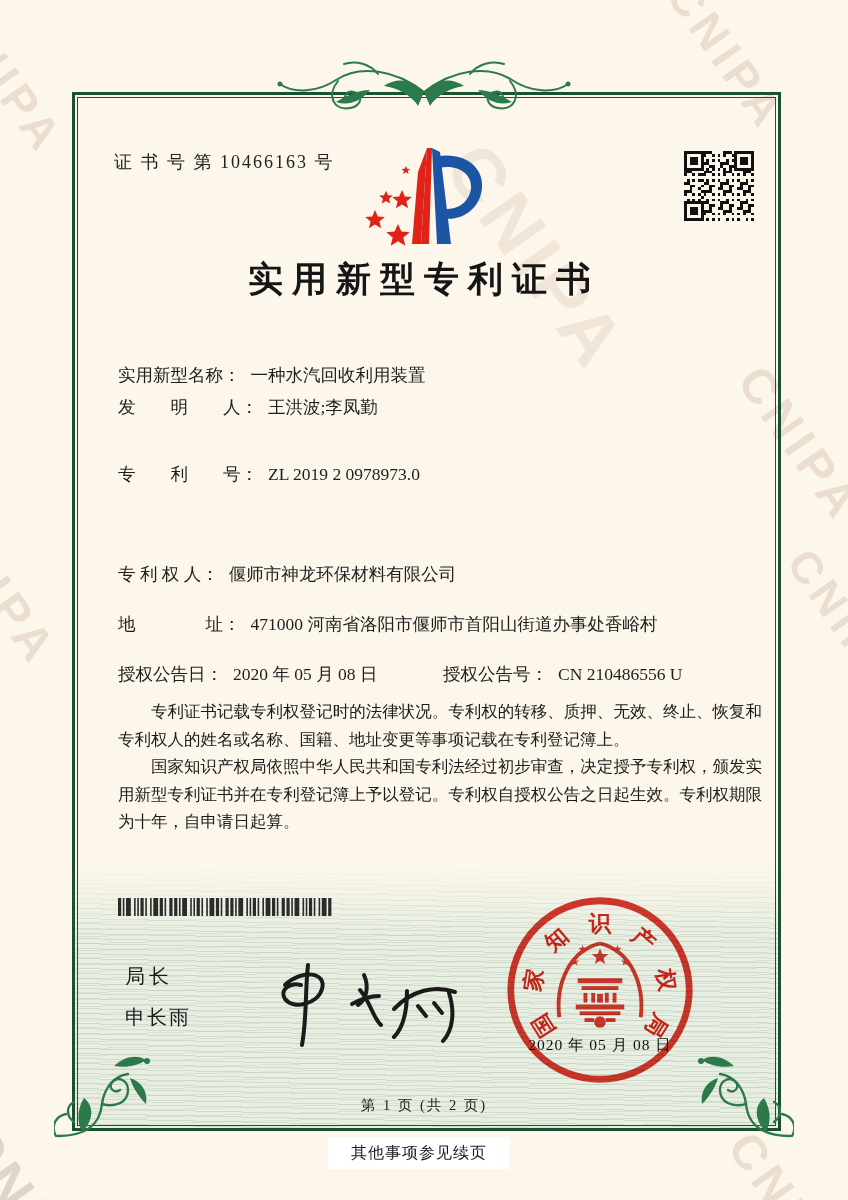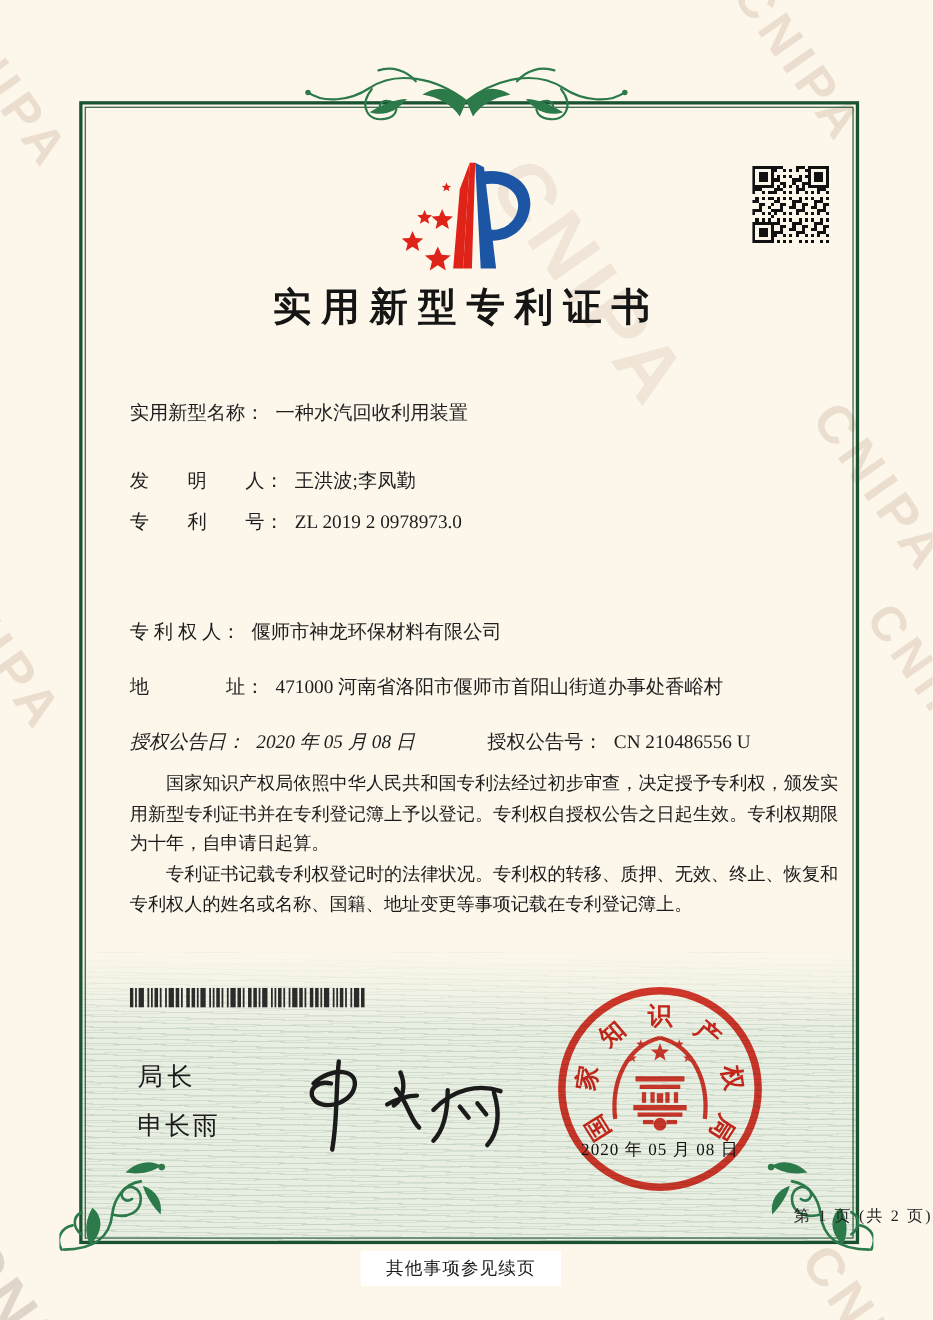--- a/index.html
+++ b/index.html
@@ -43,45 +43,45 @@
   .cert-no{position:absolute;left:114px;top:150px;font-size:18px;color:#222;letter-spacing:2px;}
 
   .logo{position:absolute;left:358px;top:138px;}
   .qr{position:absolute;left:684px;top:151px;width:70px;height:70px;}
 
   .title{position:absolute;left:0;top:256px;width:848px;text-align:center;
          font-size:35px;font-weight:bold;color:#151515;letter-spacing:9px;}
 
   .field{position:absolute;left:118px;font-size:17.5px;color:#1e1e1e;white-space:nowrap;}
   .flabel{margin-right:10px;margin-top:36px;}
-  .f0{top:363px;} .f1{top:425px;} .f2{top:462px;} .f3{top:512px;} .f4{top:562px;text-align:center;} .f5{top:612px;}
-  .grant-date{top:662px;font-style:italic;} .grant-no{top:662px;left:443px;}
+  .f0{top:363px;} .f1{top:395px;} .f2{top:462px;} .f3{top:512px;} .f4{top:562px;text-align:center;} .f5{top:612px;}
+  .grant-date{top:662px;} .grant-no{top:662px;left:443px;}
 
   .paras{position:absolute;left:118px;top:698px;width:644px;font-size:16.5px;
          line-height:27.5px;color:#1b1b1b;text-align:justify;}
   .paras p{margin:0;text-indent:2em;}
 
   .barcode{position:absolute;left:118px;top:898px;width:215px;height:18px;}
 
-  .director{position:absolute;left:125px;top:963px;font-size:23px;color:#1b1b1b;
+  .director{position:absolute;left:125px;top:963px;font-size:20px;color:#1b1b1b;
             font-family:"Liberation Sans","DejaVu Sans",sans-serif;}
   .director .role{display:block;margin-bottom:14px;letter-spacing:4px;}
   .director .name{display:block;letter-spacing:2px;}
   .signature{position:absolute;left:258px;top:948px;}
   .signature path{stroke:#1b1b1b;stroke-width:4;fill:none;stroke-linecap:round;stroke-linejoin:round;}
 
   .seal{position:absolute;left:503px;top:893px;width:194px;height:194px;mix-blend-mode:multiply;}
   .seal-arc text{font-size:23px;font-weight:bold;fill:#d92a1e;text-anchor:middle;
                  dominant-baseline:central;font-family:"Liberation Sans","DejaVu Sans",sans-serif;}
   .emblem{fill:#d92a1e;}
   .emblem .st{fill:none;stroke:#d92a1e;}
   .seal-date{font-size:16px;fill:#141414;text-anchor:middle;letter-spacing:1px;
              font-family:"Liberation Serif","DejaVu Serif",serif;}
 
-  .page-num{position:absolute;left:0;top:1096px;width:848px;text-align:right;
+  .page-num{position:absolute;left:0;top:1096px;width:848px;text-align:center;
             font-size:14.5px;color:#222;letter-spacing:2px;}
 
   .note-box{position:absolute;left:328px;top:1137px;width:182px;height:32px;background:#ffffff;
             display:flex;align-items:center;justify-content:center;
             font-size:16px;color:#1b1b1b;letter-spacing:1px;}
 </style>
 </head>
 <body>
 
 <div class="page">
@@ -135,20 +135,21 @@
       <path d="M48,52 C62,56 74,50 74,38 C74,28 64,24 58,30 C54,36 60,42 66,38"></path>
       <path d="M2,84 C-4,74 2,64 12,62"></path>
       <path class="f" d="M28,80 C40,68 40,54 30,46 C24,56 22,68 28,80 Z"></path>
       <path class="f" d="M60,14 C70,4 84,2 92,8 C84,14 72,16 60,14 Z"></path>
       <path class="f" d="M76,26 C88,30 94,40 92,52 C84,44 78,34 76,26 Z"></path>
       <circle class="f" cx="93" cy="9" r="3"></circle>
       <path d="M20,70 C12,64 12,54 20,50"></path>
     </g>
   </svg>
 
+  <div class="cert-no">证 书 号 第 10466163 号</div>
 
   <svg class="logo" width="140" height="112" viewBox="0 0 140 112">
     <path d="M63,106 L69,10 L74,10 L71,106 Z" fill="#e02318"></path>
     <path d="M63,106 L69,10 L60,34 L54,106 Z" fill="#e02318"></path>
     <path d="M74,10 L79,106 L93,106 L82,14 Z" fill="#1d55a5"></path>
     <path d="M80,18 C108,14 126,30 124,50 C122,72 102,84 84,80 L83,70 C98,74 112,64 113,50 C114,36 100,26 81,30 Z" fill="#1d55a5"></path>
     <g fill="#e02318">
       <polygon points="48,32 50.2,37.2 55.8,37.6 51.5,41.2 52.9,46.6 48,43.6 43.1,46.6 44.5,41.2 40.2,37.6 45.8,37.2" transform="translate(0,-4) scale(0.55) translate(39,26)"></polygon>
       <polygon points="27,58 29.4,63.6 35.5,64 30.8,68 32.3,73.9 27,70.6 21.7,73.9 23.2,68 18.5,64 24.6,63.6" transform="scale(0.8) translate(8,8)"></polygon>
       <polygon points="44,52 46.8,58.4 53.8,58.9 48.4,63.4 50.1,70.2 44,66.4 37.9,70.2 39.6,63.4 34.2,58.9 41.2,58.4"></polygon>
@@ -458,22 +459,22 @@
     <span class="flabel">地　　　　址：</span><span class="fvalue">471000 河南省洛阳市偃师市首阳山街道办事处香峪村</span>
   </div>
   <div class="field grant-date">
     <span class="flabel">授权公告日：</span><span class="fvalue">2020 年 05 月 08 日</span>
   </div>
   <div class="field grant-no">
     <span class="flabel">授权公告号：</span><span class="fvalue">CN 210486556 U</span>
   </div>
 
   <div class="paras">
+    <p>专利证书记载专利权登记时的法律状况。专利权的转移、质押、无效、终止、恢复和专利权人的姓名或名称、国籍、地址变更等事项记载在专利登记簿上。</p>
     <p>国家知识产权局依照中华人民共和国专利法经过初步审查，决定授予专利权，颁发实用新型专利证书并在专利登记簿上予以登记。专利权自授权公告之日起生效。专利权期限为十年，自申请日起算。</p>
-    <p>专利证书记载专利权登记时的法律状况。专利权的转移、质押、无效、终止、恢复和专利权人的姓名或名称、国籍、地址变更等事项记载在专利登记簿上。</p>
   </div>
 
   <svg class="barcode" preserveAspectRatio="none" viewBox="0 0 134 18">
       <rect x="0" y="0" width="2" height="18" fill="#2b2b2b"></rect>
       <rect x="3" y="0" width="1" height="18" fill="#2b2b2b"></rect>
       <rect x="5" y="0" width="3" height="18" fill="#2b2b2b"></rect>
       <rect x="10" y="0" width="1" height="18" fill="#2b2b2b"></rect>
       <rect x="12" y="0" width="1" height="18" fill="#2b2b2b"></rect>
       <rect x="14" y="0" width="2" height="18" fill="#2b2b2b"></rect>
       <rect x="17" y="0" width="1" height="18" fill="#2b2b2b"></rect>

